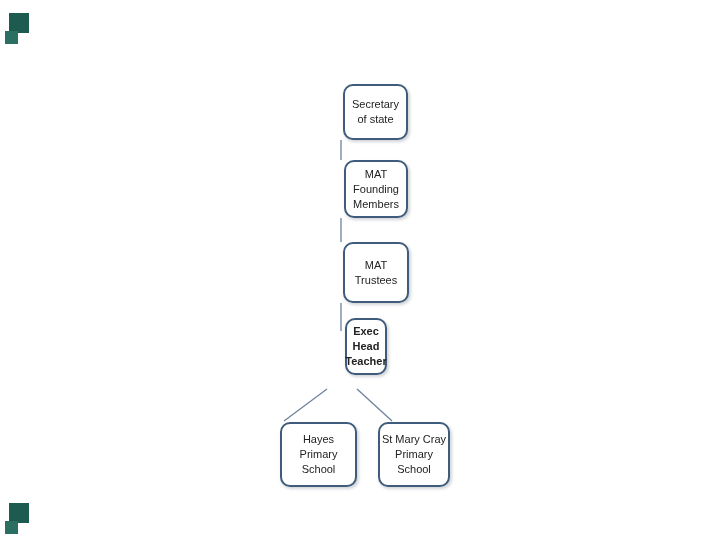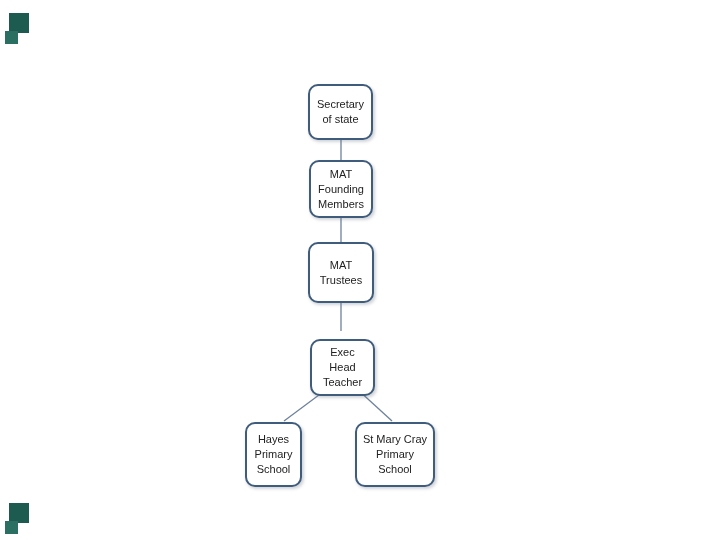--- a/index.html
+++ b/index.html
@@ -54,27 +54,28 @@
     border-radius: 10px;
     box-shadow: 1.5px 2px 3px rgba(105, 115, 130, 0.30);
     display: flex;
     align-items: center;
     justify-content: center;
     text-align: center;
     font-size: 11px;
     line-height: 15px;
     color: #222222;
     white-space: pre-line;
+    margin-left: 35px;
   }
   .node-secretary   { left: 308px; top: 84px;  width: 65px; height: 56px; }
   .node-founding    { left: 309px; top: 160px; width: 64px; height: 58px; }
   .node-trustees    { left: 308px; top: 242px; width: 66px; height: 61px; }
-  .node-exec        { left: 310px; top: 339px; width: 65px; height: 57px; }
-  .node-hayes       { left: 245px; top: 422px; width: 57px; height: 65px; }
-  .node-stmarycray  { left: 355px; top: 422px; width: 80px; height: 65px; }
+  .node-exec        { left: 310px; top: 318px; width: 42px; height: 57px; font-weight: bold; }
+  .node-hayes       { left: 245px; top: 422px; width: 77px; height: 65px; }
+  .node-stmarycray  { left: 343px; top: 422px; width: 72px; height: 65px; }
 </style>
 </head>
 <body>
 
 <div class="slide">
 
   <div class="corner-sq sq-large-top" style="background: rgb(29, 90, 80);"></div>
   <div class="corner-sq sq-small-top" style="background: rgb(43, 111, 99);"></div>
   <div class="corner-sq sq-large-bottom" style="background: rgb(29, 90, 80);"></div>
   <div class="corner-sq sq-small-bottom" style="background: rgb(43, 111, 99);"></div>

